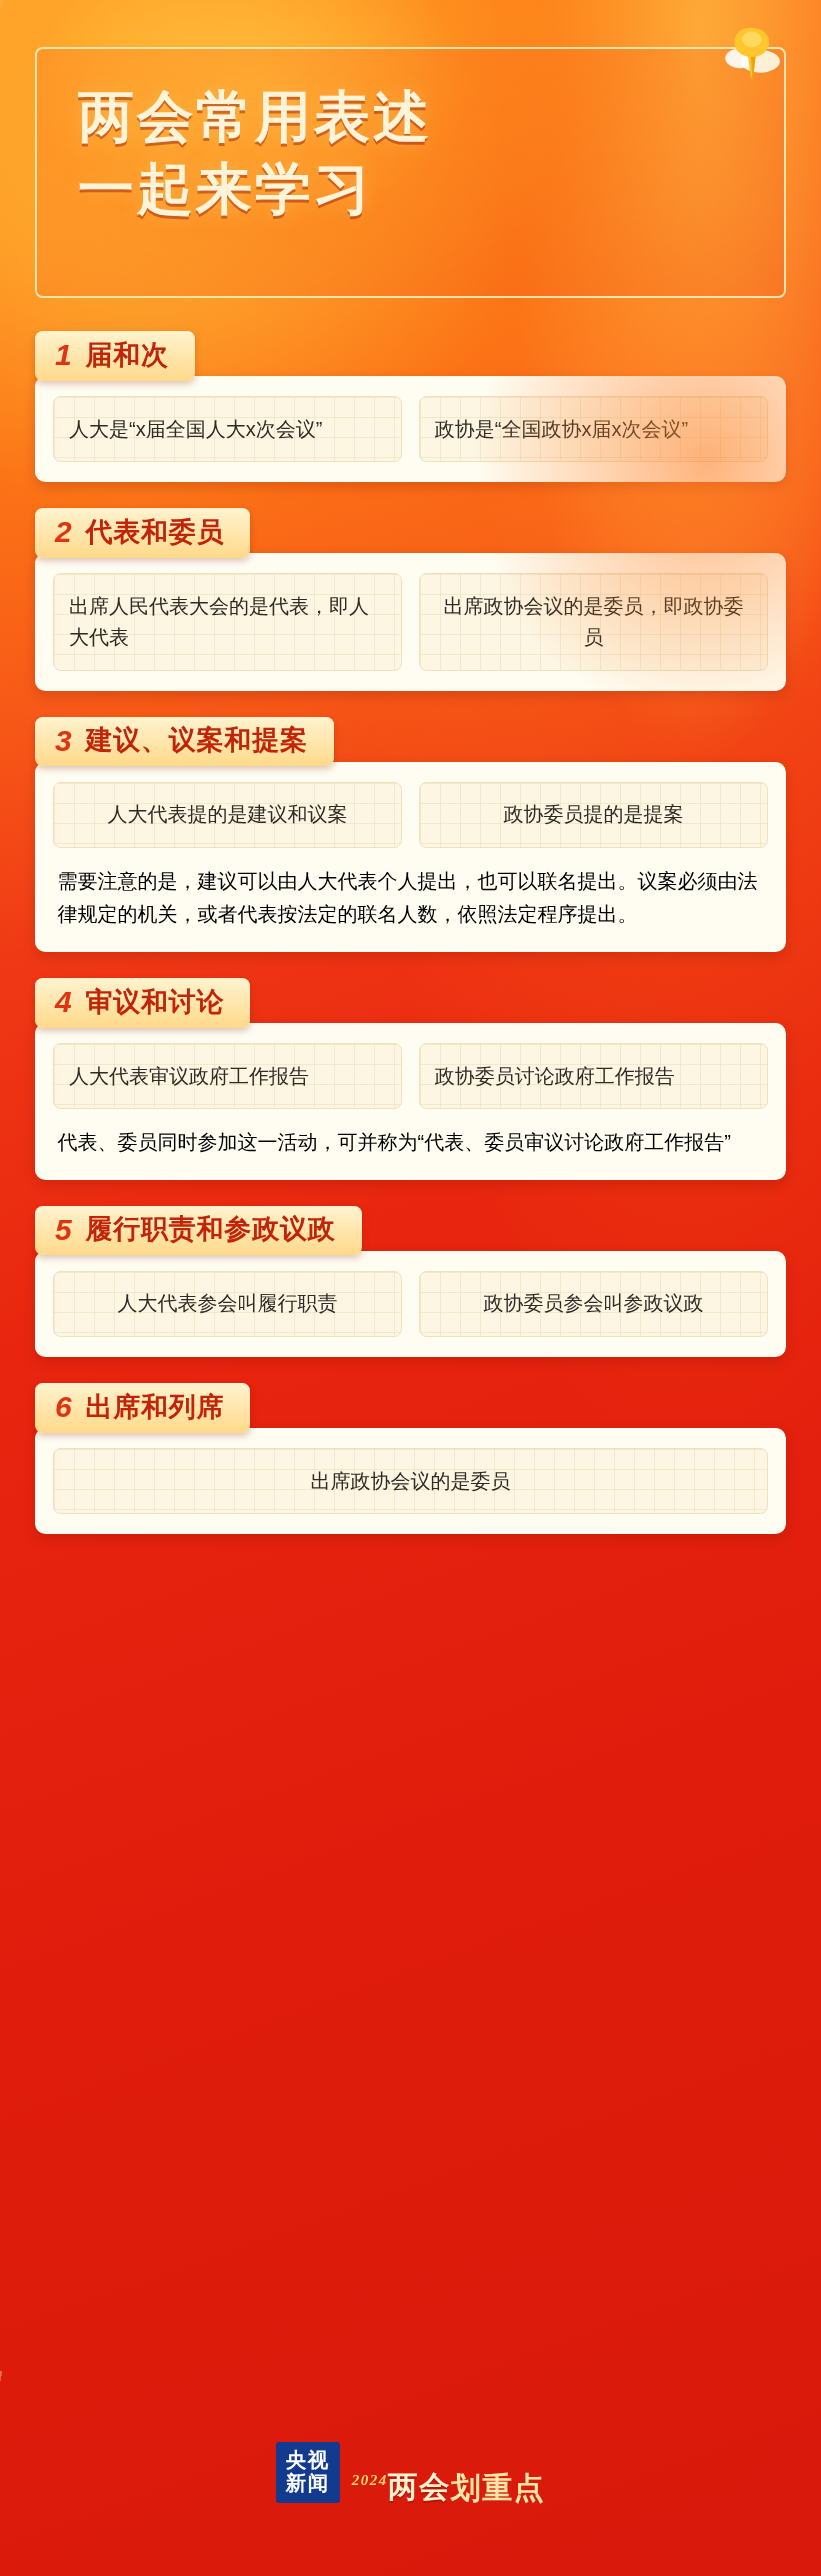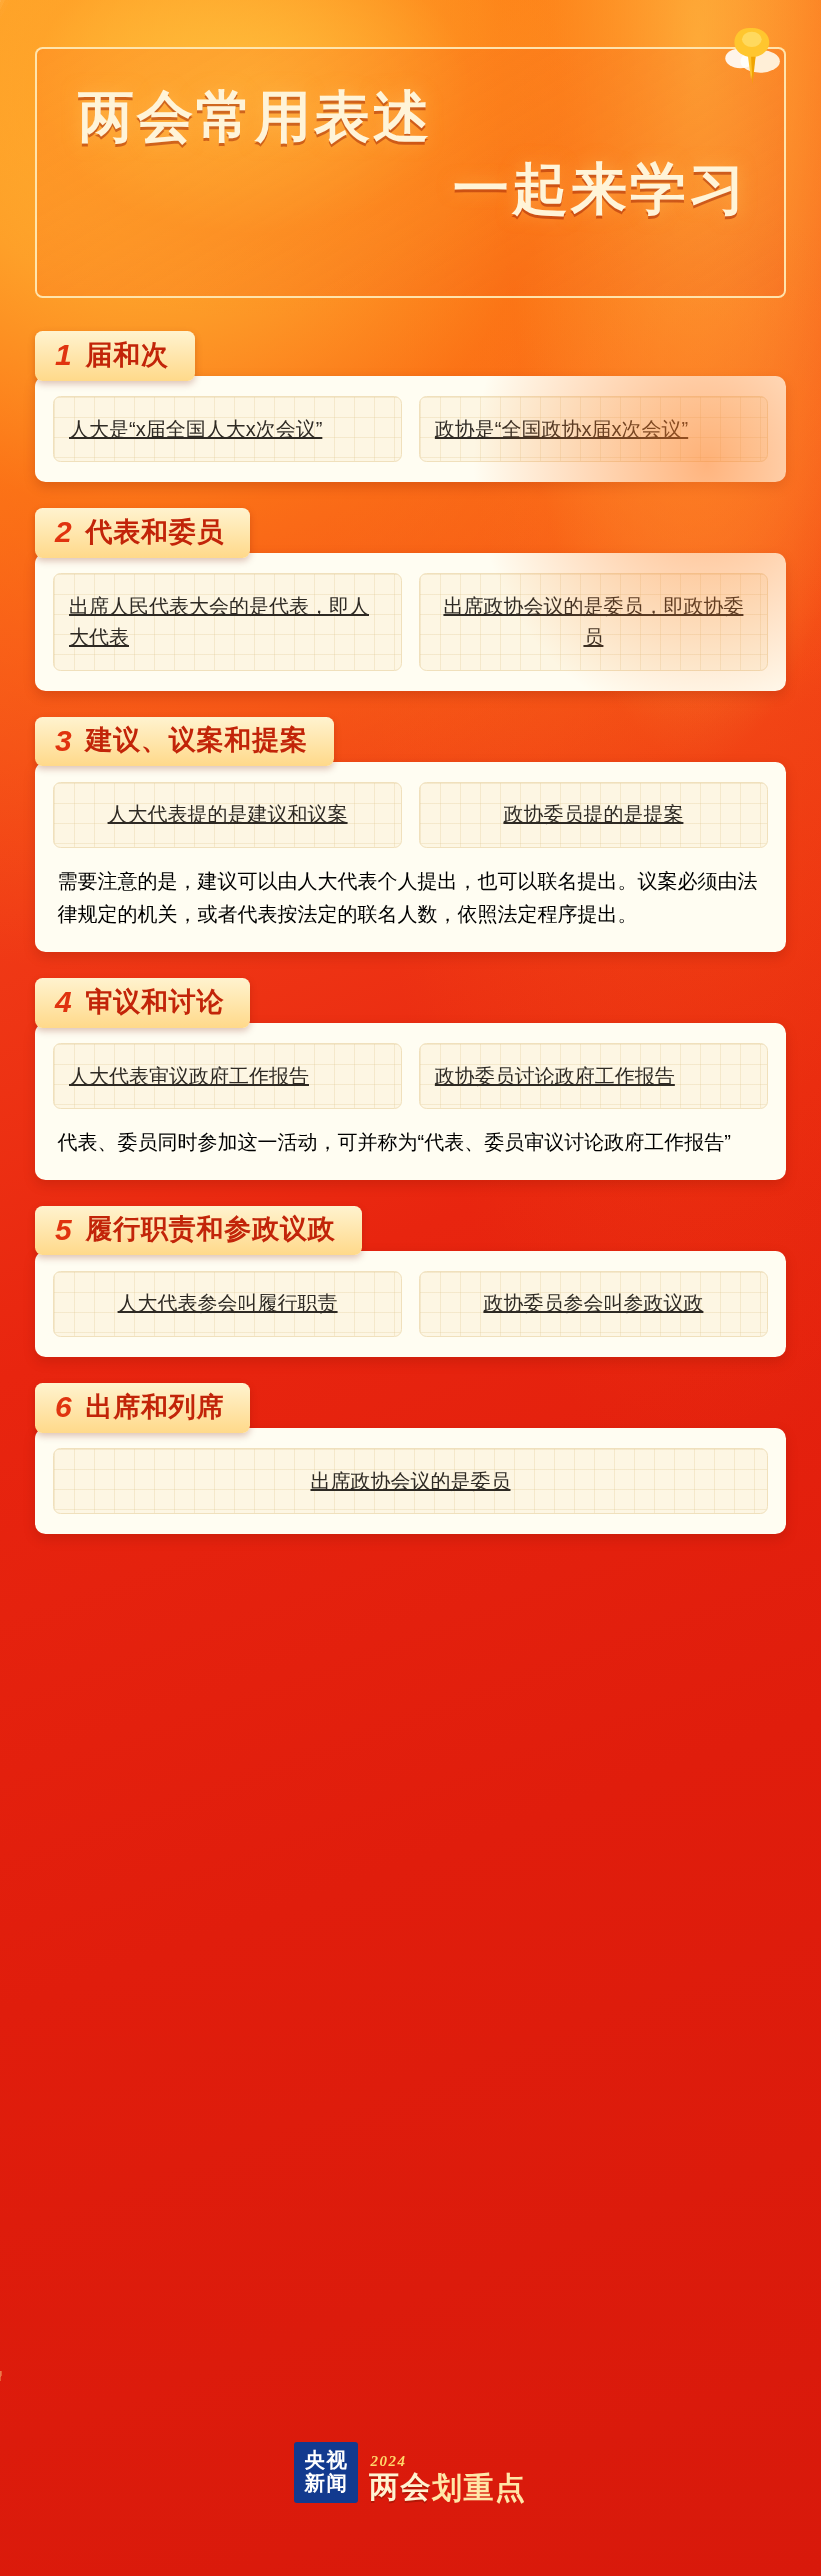--- a/index.html
+++ b/index.html
@@ -55,21 +55,21 @@
   .title-line {
     font-size: 56px;
     font-weight: 800;
     letter-spacing: 3px;
     color: #fff4d8;
     text-shadow: 0 3px 0 rgba(150,20,0,0.45), 0 0 16.7px rgba(255,190,90,0.55);
     line-height: 1.28;
     white-space: nowrap;
   }
   .title-line.l1 { text-align: left; }
-  .title-line.l2 { text-align: right; padding-right: 6px; }
+  .title-line.l2 { padding-right: 6px; }
   .pin {
     position: absolute;
     right: -6px; top: -33px;
     width: 91px; height: 84px;
     pointer-events: none;
   }
 
   
   .section { margin: 0 35px 0 35px; }
   .sec-gap { height: 26px; }
@@ -117,21 +117,20 @@
     border: 0.8px solid #f0e0bc;
     border-radius: 7.6px;
     padding: 16.7px 15px;
     background-image:
       linear-gradient(rgba(224,200,150,0.30) 0.8px, transparent 0.8px),
       linear-gradient(90deg, rgba(224,200,150,0.30) 0.8px, transparent 0.8px);
     background-size: 20px 20px, 20px 20px;
     font-size: 20px;
     line-height: 1.55;
     color: #2e2a24;
-    text-decoration: underline;
   }
   .cell.center { text-align: center; }
 
   .note {
     margin-top: 16.7px;
     font-size: 20px;
     line-height: 1.68;
     color: #000000;
     padding: 0 4.6px;
   }
@@ -162,21 +161,21 @@
     background: #123a8f;
     color: #fff;
     font-size: 20.5px;
     font-weight: 800;
     line-height: 1.16;
     padding: 6.8px 10px;
     border-radius: 3px;
     text-align: center;
     letter-spacing: 1.5px;
   }
-  .brand-block { display: flex; flex-direction: column; align-items: flex-start; }
+  .brand-block { display: flex; flex-direction: row; align-items: flex-start; }
   .brand-year {
     font-size: 15px;
     font-weight: 800;
     font-style: italic;
     color: #ffd76a;
     letter-spacing: 1.5px;
     margin-bottom: 1.5px;
     margin-left: 1.5px;
   }
   .brand-main {

